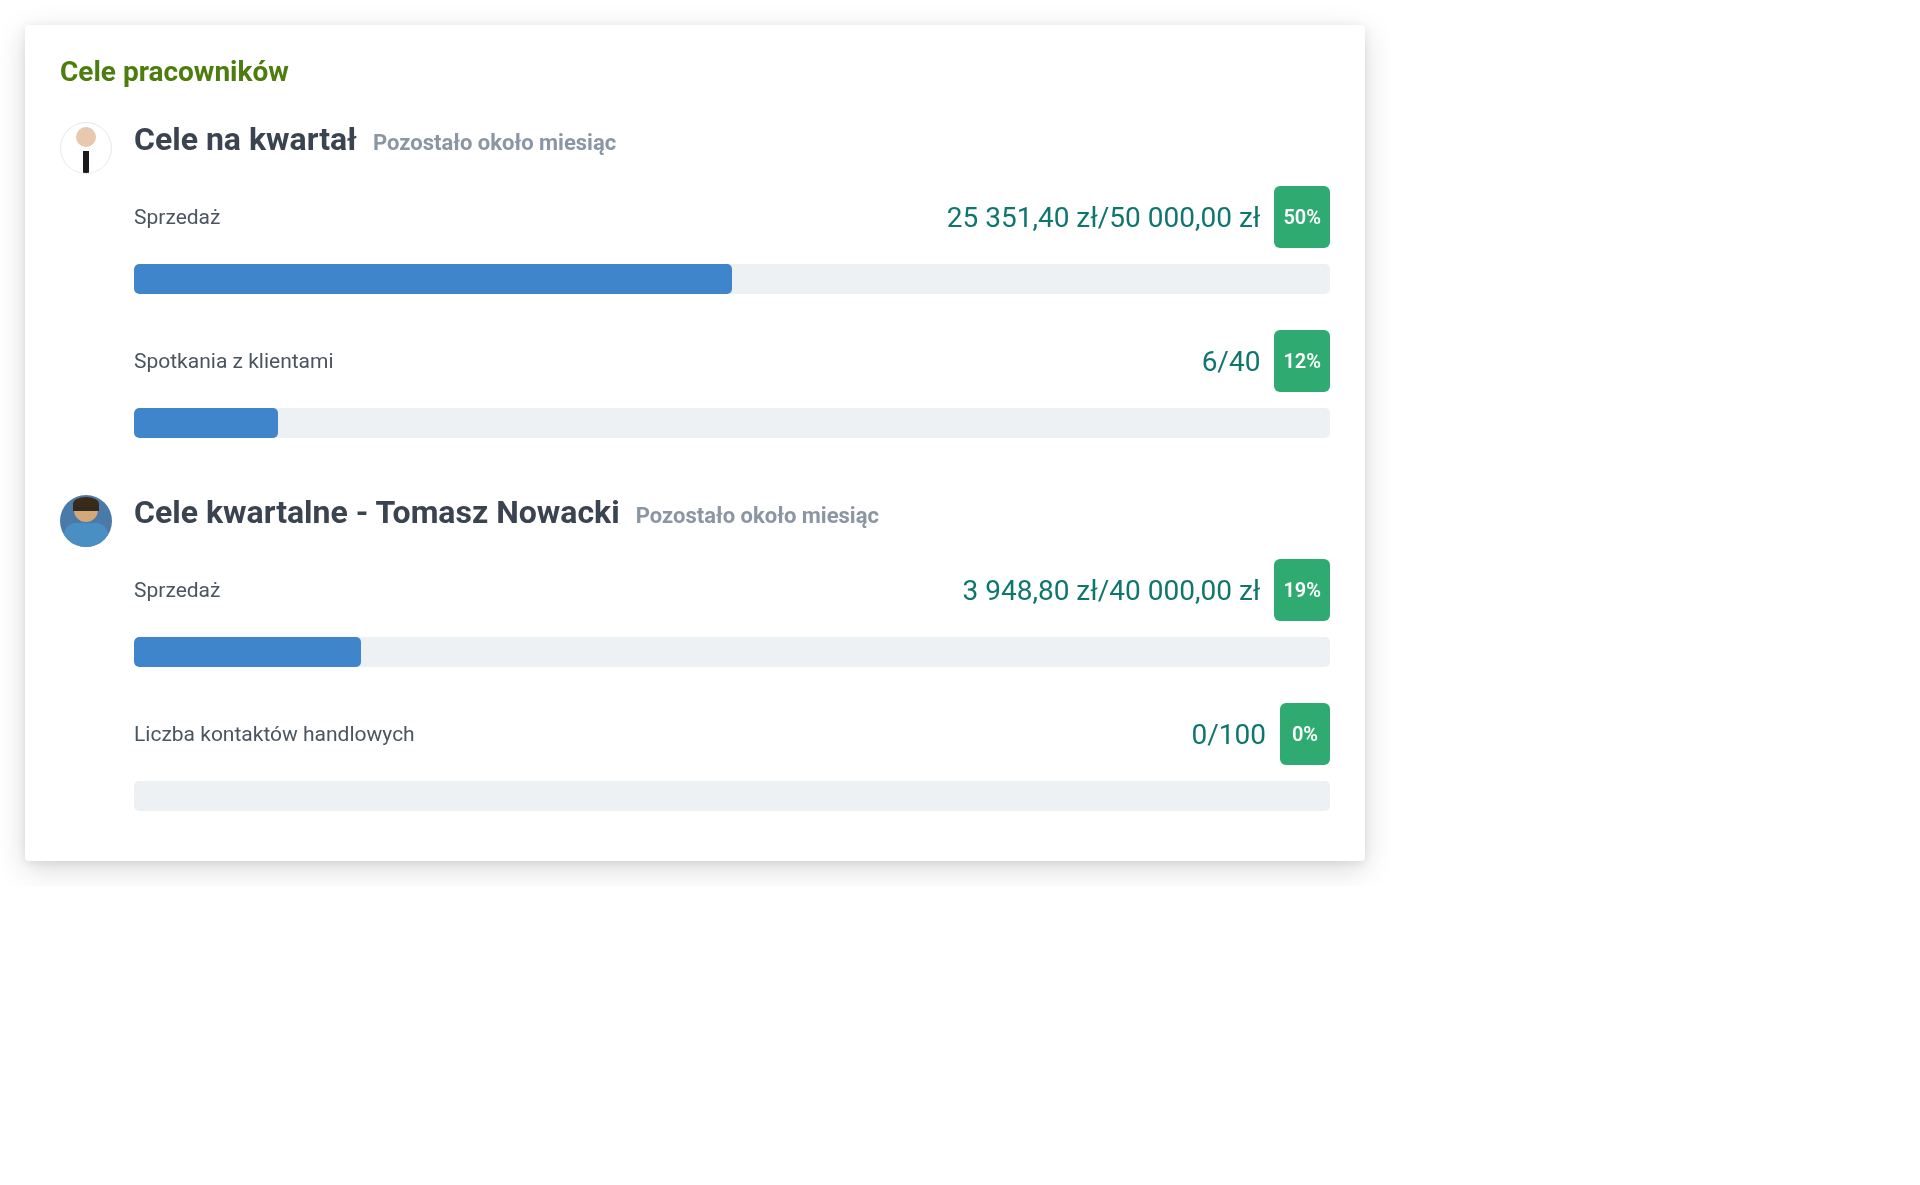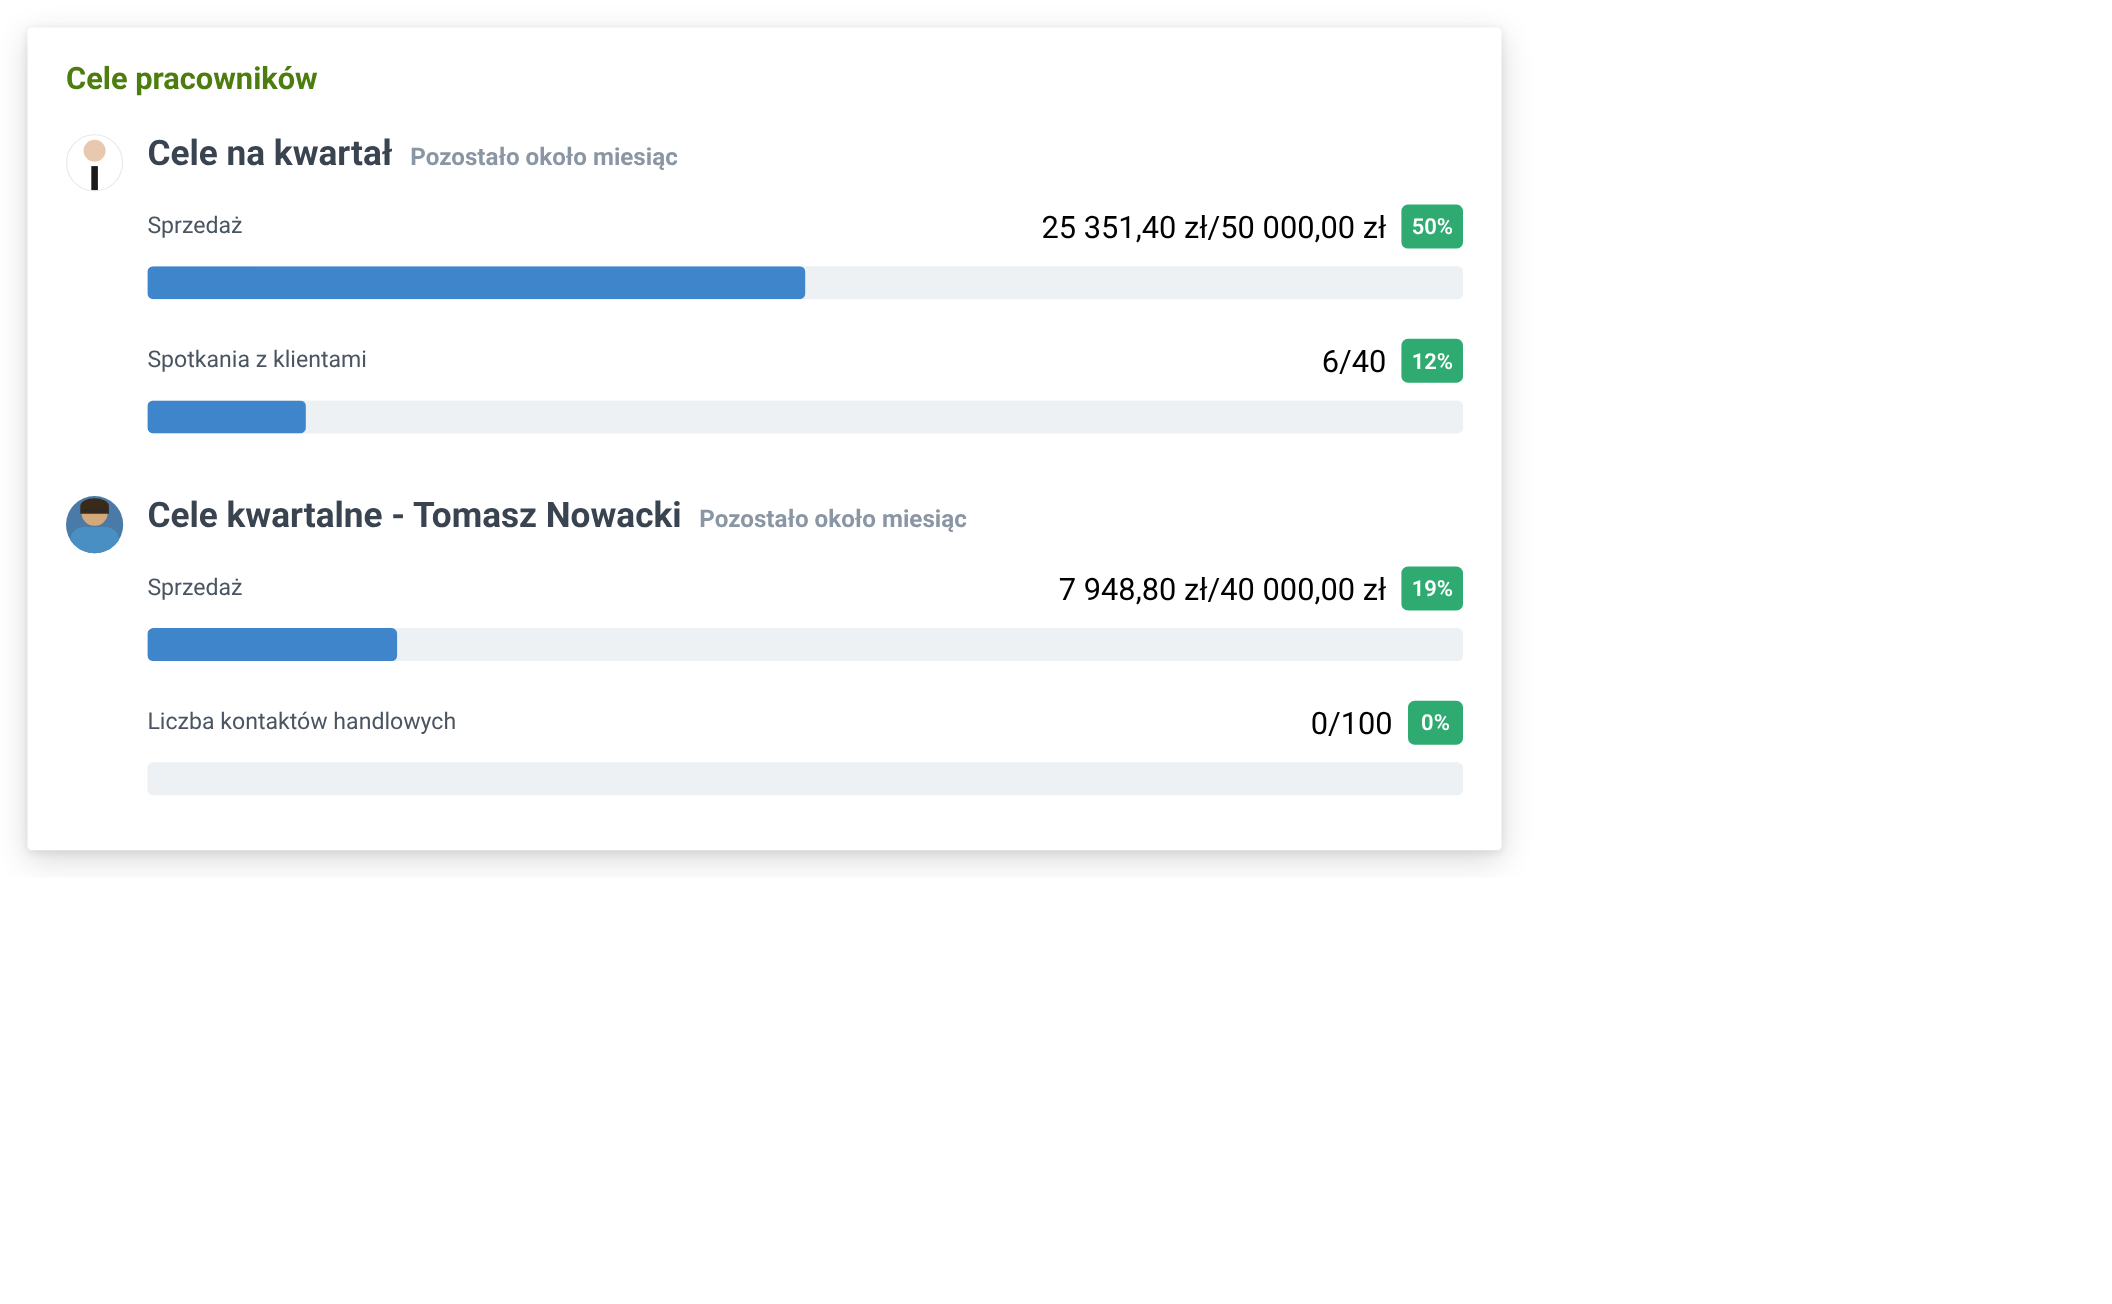--- a/index.html
+++ b/index.html
@@ -160,28 +160,28 @@
       color: #4a5561;
     }
     .goal-right {
       display: flex;
       align-items: center;
       gap: 14px;
     }
     .goal-value {
       font-size: 28px;
       font-weight: 400;
-      color: #000000;
+      color: #0f766e;
     }
     .percent-badge {
       background: #2fab72;
       color: #ffffff;
       font-size: 20px;
       font-weight: 600;
-      padding: 8px 9px;
+      padding: 19px 9px;
       border-radius: 6px;
       min-width: 50px;
       text-align: center;
     }
     .progress-bar {
       width: 100%;
       height: 30px;
       background: #edf1f4;
       border-radius: 5px;
       overflow: hidden;
@@ -244,21 +244,21 @@
     <div class="goals-content">
       <div class="section-header">
         <span class="section-title">Cele kwartalne - Tomasz Nowacki</span>
         <span class="section-subtitle">Pozostało około miesiąc</span>
       </div>
 
       <div class="goal-item">
         <div class="goal-row">
           <span class="goal-label">Sprzedaż</span>
           <div class="goal-right">
-            <span class="goal-value">7 948,80 zł/40 000,00 zł</span>
+            <span class="goal-value">3 948,80 zł/40 000,00 zł</span>
             <span class="percent-badge">19%</span>
           </div>
         </div>
         <div class="progress-bar">
           <div class="progress-fill" style="width: 19%;"></div>
         </div>
       </div>
 
       <div class="goal-item">
         <div class="goal-row">

